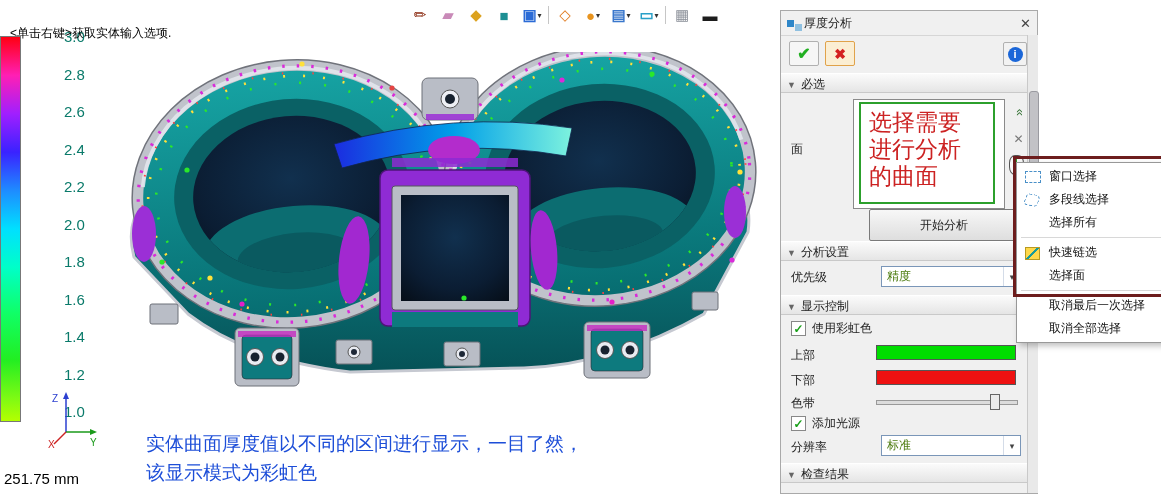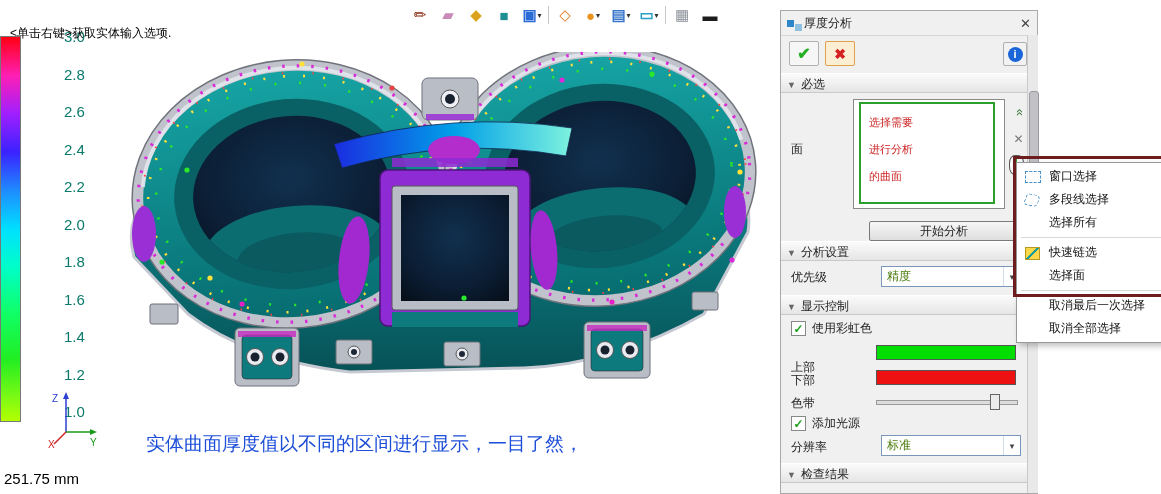--- a/index.html
+++ b/index.html
@@ -42,21 +42,21 @@
   .infobtn{width:22px;height:22px;display:flex;align-items:center;justify-content:center;
         background:#f2f2f2;border:1px solid #b0b0b0;border-radius:2px;}
   .inf{display:inline-block;width:15px;height:15px;border-radius:50%;background:#1a66d8;
        color:#fff;font-size:11px;font-weight:bold;line-height:15px;text-align:center;}
   .hdr{height:20px;line-height:20px;background:linear-gradient(#fbfbfb,#e5e5e5);
        border-bottom:1px solid #c9c9c9;border-top:1px solid #fff;color:#222;padding-left:6px;box-sizing:border-box;}
   .tri{color:#666;font-size:9px;margin-right:5px;}
   .flabel{color:#222;}
   .finput{background:#ffffff;border:1px solid #8a8a8a;box-sizing:border-box;}
   .annot{border:2px solid #2ca02c;background:#fff;box-sizing:border-box;padding:5px 8px;
-         font-family:"Liberation Serif",serif;font-size:11px;line-height:27px;color:#cc2222;z-index:12;}
+         font-family:"Liberation Serif",serif;font-size:23px;line-height:27px;color:#cc2222;z-index:12;}
   .mini{width:17px;height:17px;display:flex;align-items:center;justify-content:center;
         color:#555;font-size:11px;border:1px solid transparent;}
   .chev{display:inline-block;transform:rotate(-90deg);font-size:13px;color:#2f6f2f;}
   .xgray{color:#777;font-size:12px;}
   .mouseic{width:13px;height:18px;border:1px solid #555;border-radius:6px/8px;background:#f8f8f8;position:absolute;}
   .mouseic:before{content:"";position:absolute;left:5px;top:1px;width:2px;height:6px;background:#2a9a2a;}
   .startbtn{font-family:"Liberation Sans",sans-serif;font-size:12px;color:#222;
         background:linear-gradient(#f7f7f7,#dedede);border:1px solid #7a7a7a;border-radius:2px;}
   .rowlabel{color:#222;}
   .dd{background:#fff;border:1px solid #7a96b8;height:21px;display:flex;align-items:center;
@@ -284,20 +284,21 @@
     <line x1="18" y1="44" x2="44" y2="44" stroke="#1a9a1a" stroke-width="1.5"></line>
     <polygon points="49,44 42,41 42,47" fill="#1a9a1a"></polygon>
     <line x1="18" y1="44" x2="6" y2="56" stroke="#cc2222" stroke-width="1.5"></line>
     <text x="4" y="14" font-size="10" fill="#2b3fd0">Z</text>
     <text x="42" y="58" font-size="10" fill="#1a9a1a">Y</text>
     <text x="0" y="60" font-size="10" fill="#cc2222">X</text>
   </svg>
 
   <div class="caption abs" style="color: #1d4ed8;">
     <div>实体曲面厚度值以不同的区间进行显示，一目了然，</div>
+    <div>该显示模式为彩虹色</div>
   </div>
 
   <div class="measure abs">251.75 mm</div>
 
   <div class="panel abs">
     <div class="ptitle">
       <span class="picon"></span>
       <span class="ptext">厚度分析</span>
       <span class="pclose">✕</span>
     </div>
@@ -324,41 +325,41 @@
       <div>的曲面</div>
     </div>
     <div class="mini abs" style="left:228px;top:92px">
       <span class="chev">»</span>
     </div>
     <div class="mini abs" style="left:228px;top:118px">
       <span class="xgray">✕</span>
     </div>
     <span class="mouseic" style="left:228px;top:144px"></span>
 
-    <button class="startbtn abs" style="left:88px;top:210px;width:150px;height:20px">开始分析</button>
+    <button class="startbtn abs" style="left:88px;top:198px;width:150px;height:32px">开始分析</button>
 
     <div class="hdr abs" style="left:0;top:230px;width:246px">
       <span class="tri">▼</span><span>分析设置</span>
     </div>
     <div class="rowlabel abs" style="left:10px;top:258px">优先级</div>
     <div class="dd abs" style="left:100px;top:255px;width:140px">
       <span class="ddval">精度</span>
       <span class="ddarrow">▾</span>
     </div>
 
     <div class="hdr abs" style="left:0;top:284px;width:246px">
       <span class="tri">▼</span><span>显示控制</span>
     </div>
     <div class="chkrow abs" style="left:10px;top:309px">
       <span class="cbox">
           <span class="cmark">✓</span>
         </span>
       <span class="clabel">使用彩虹色</span>
     </div>
-    <div class="rowlabel abs" style="left:10px;top:348px">上部</div>
+    <div class="rowlabel abs" style="left:10px;top:336px">上部</div>
     <div class="swatch abs" style="left: 95px; top: 334px; background: rgb(0, 221, 0);"></div>
     <div class="rowlabel abs" style="left:10px;top:361px">下部</div>
     <div class="swatch abs" style="left: 95px; top: 359px; background: rgb(238, 17, 17);"></div>
     <div class="rowlabel abs" style="left:10px;top:384px">色带</div>
     <div class="slider abs" style="left:95px;top:382px;width:140px">
       <div class="track"></div>
       <div class="thumb" style="left:114px"></div>
     </div>
     <div class="chkrow abs" style="left:10px;top:404px">
       <span class="cbox">

